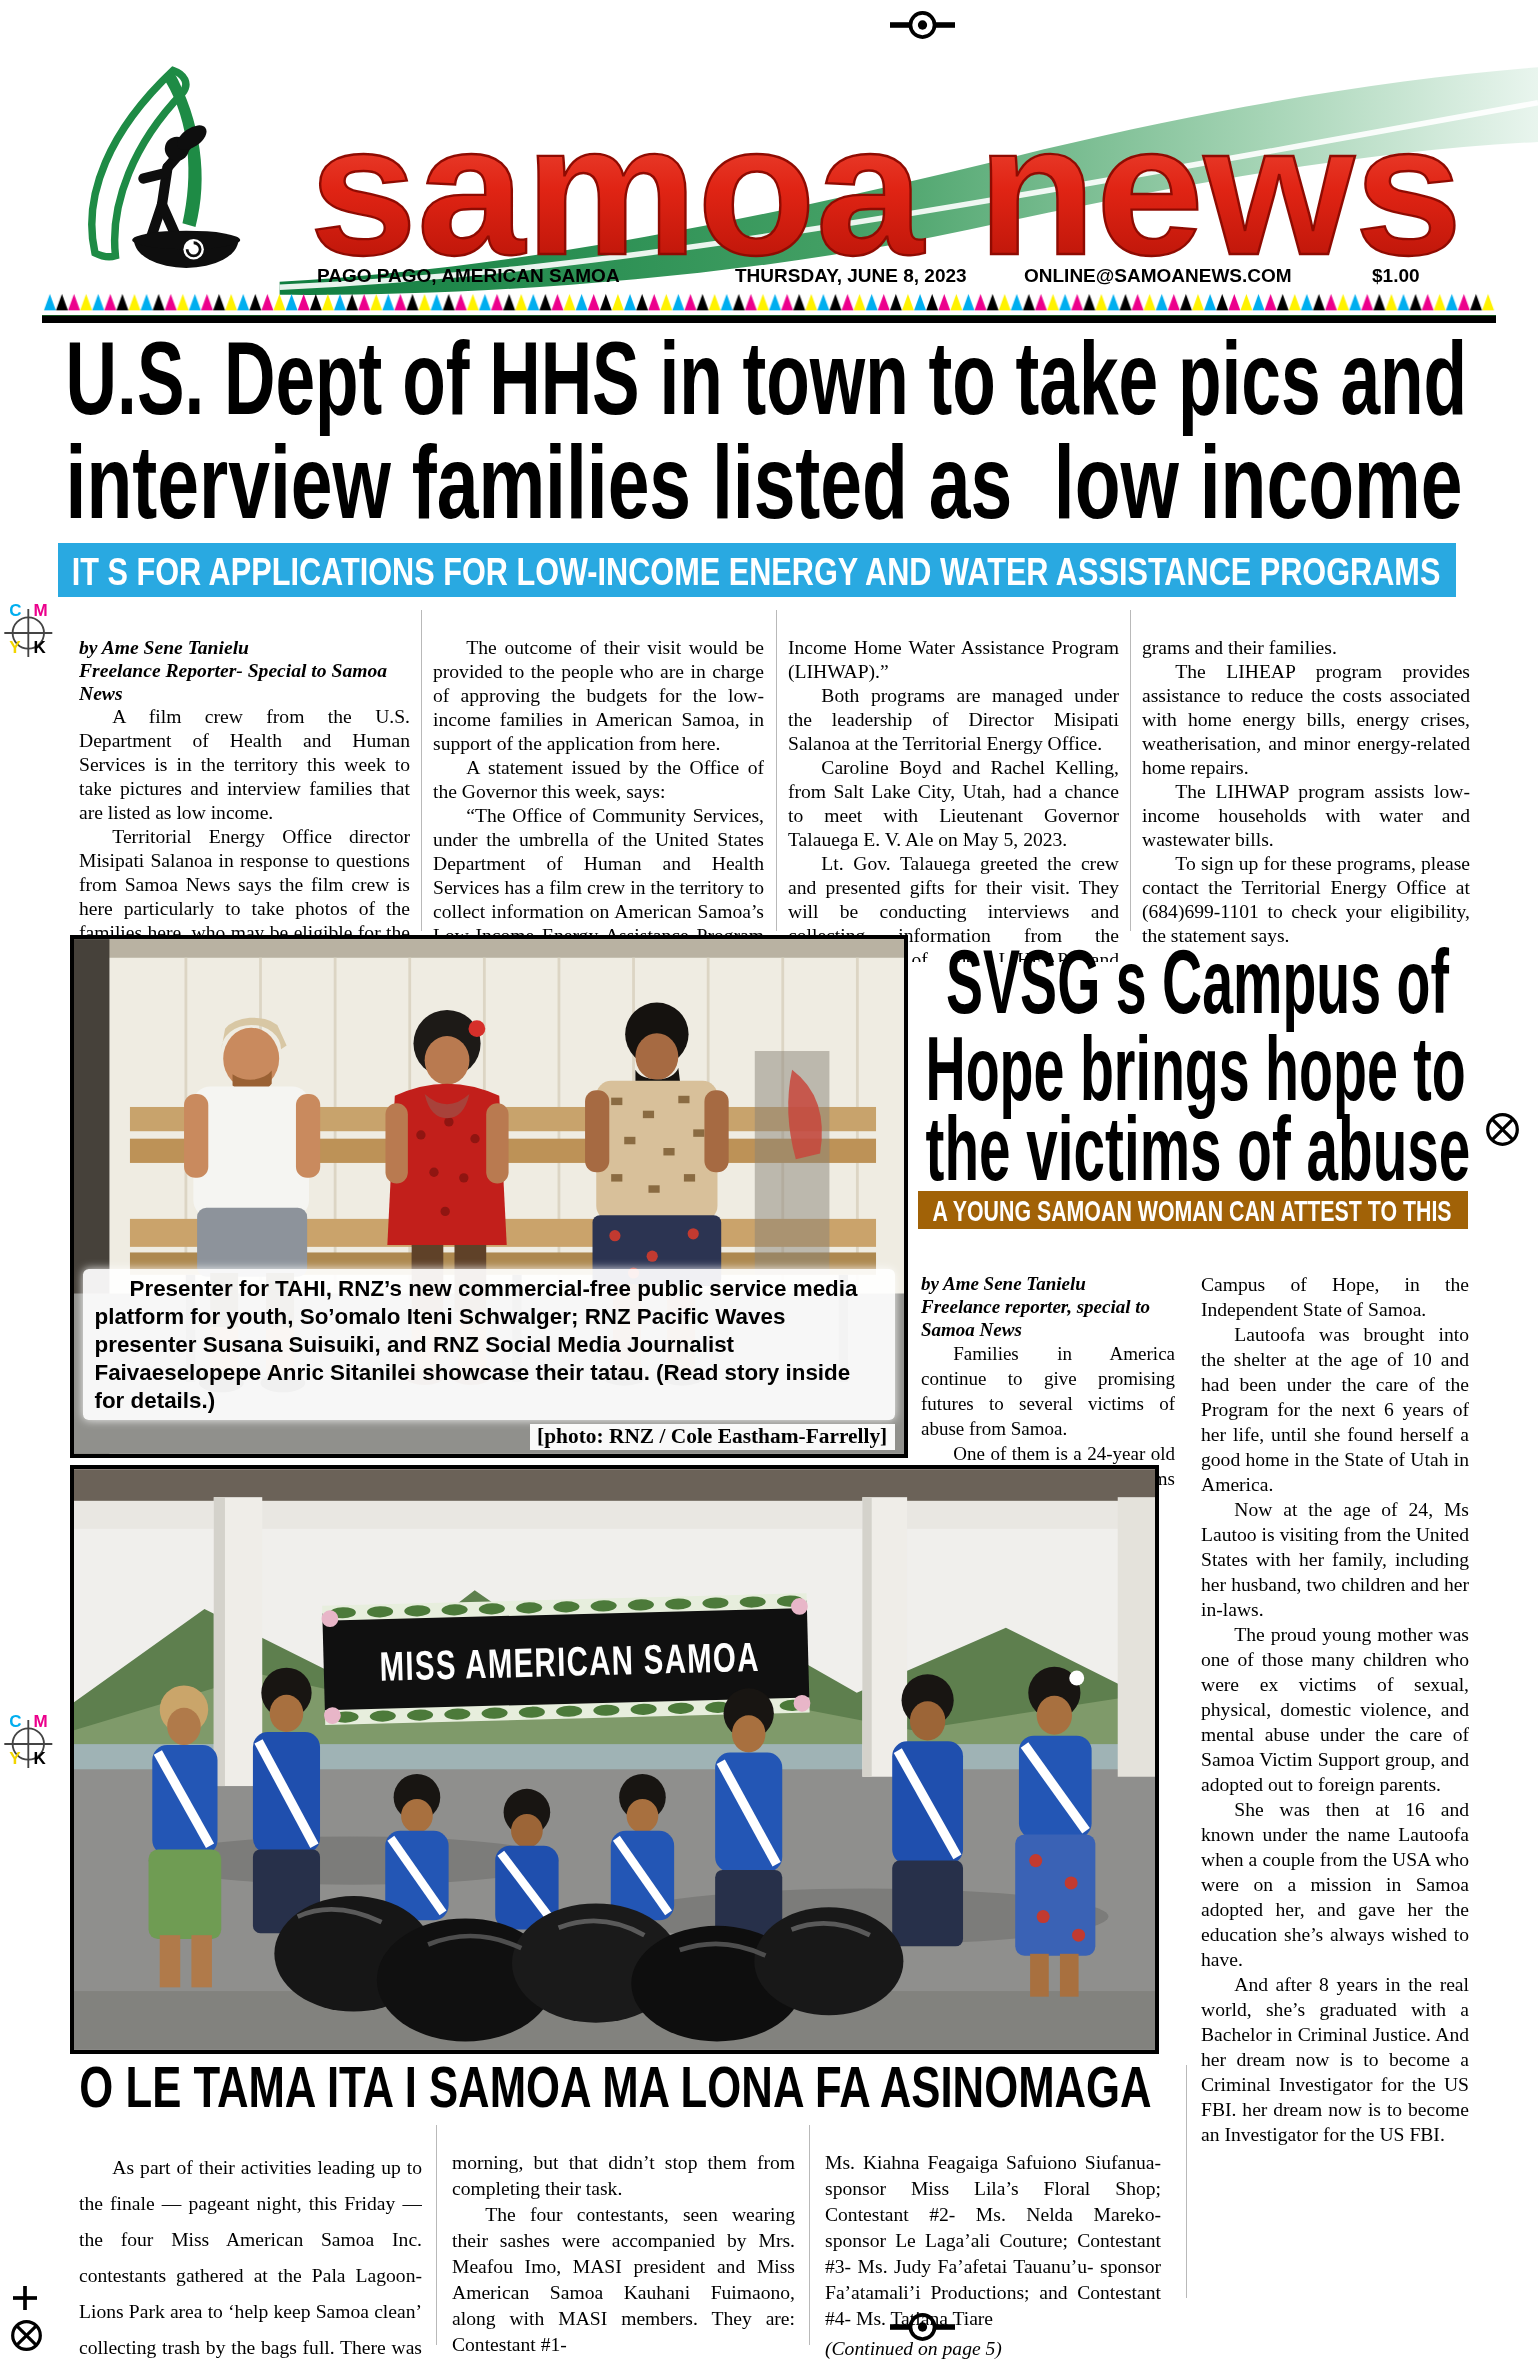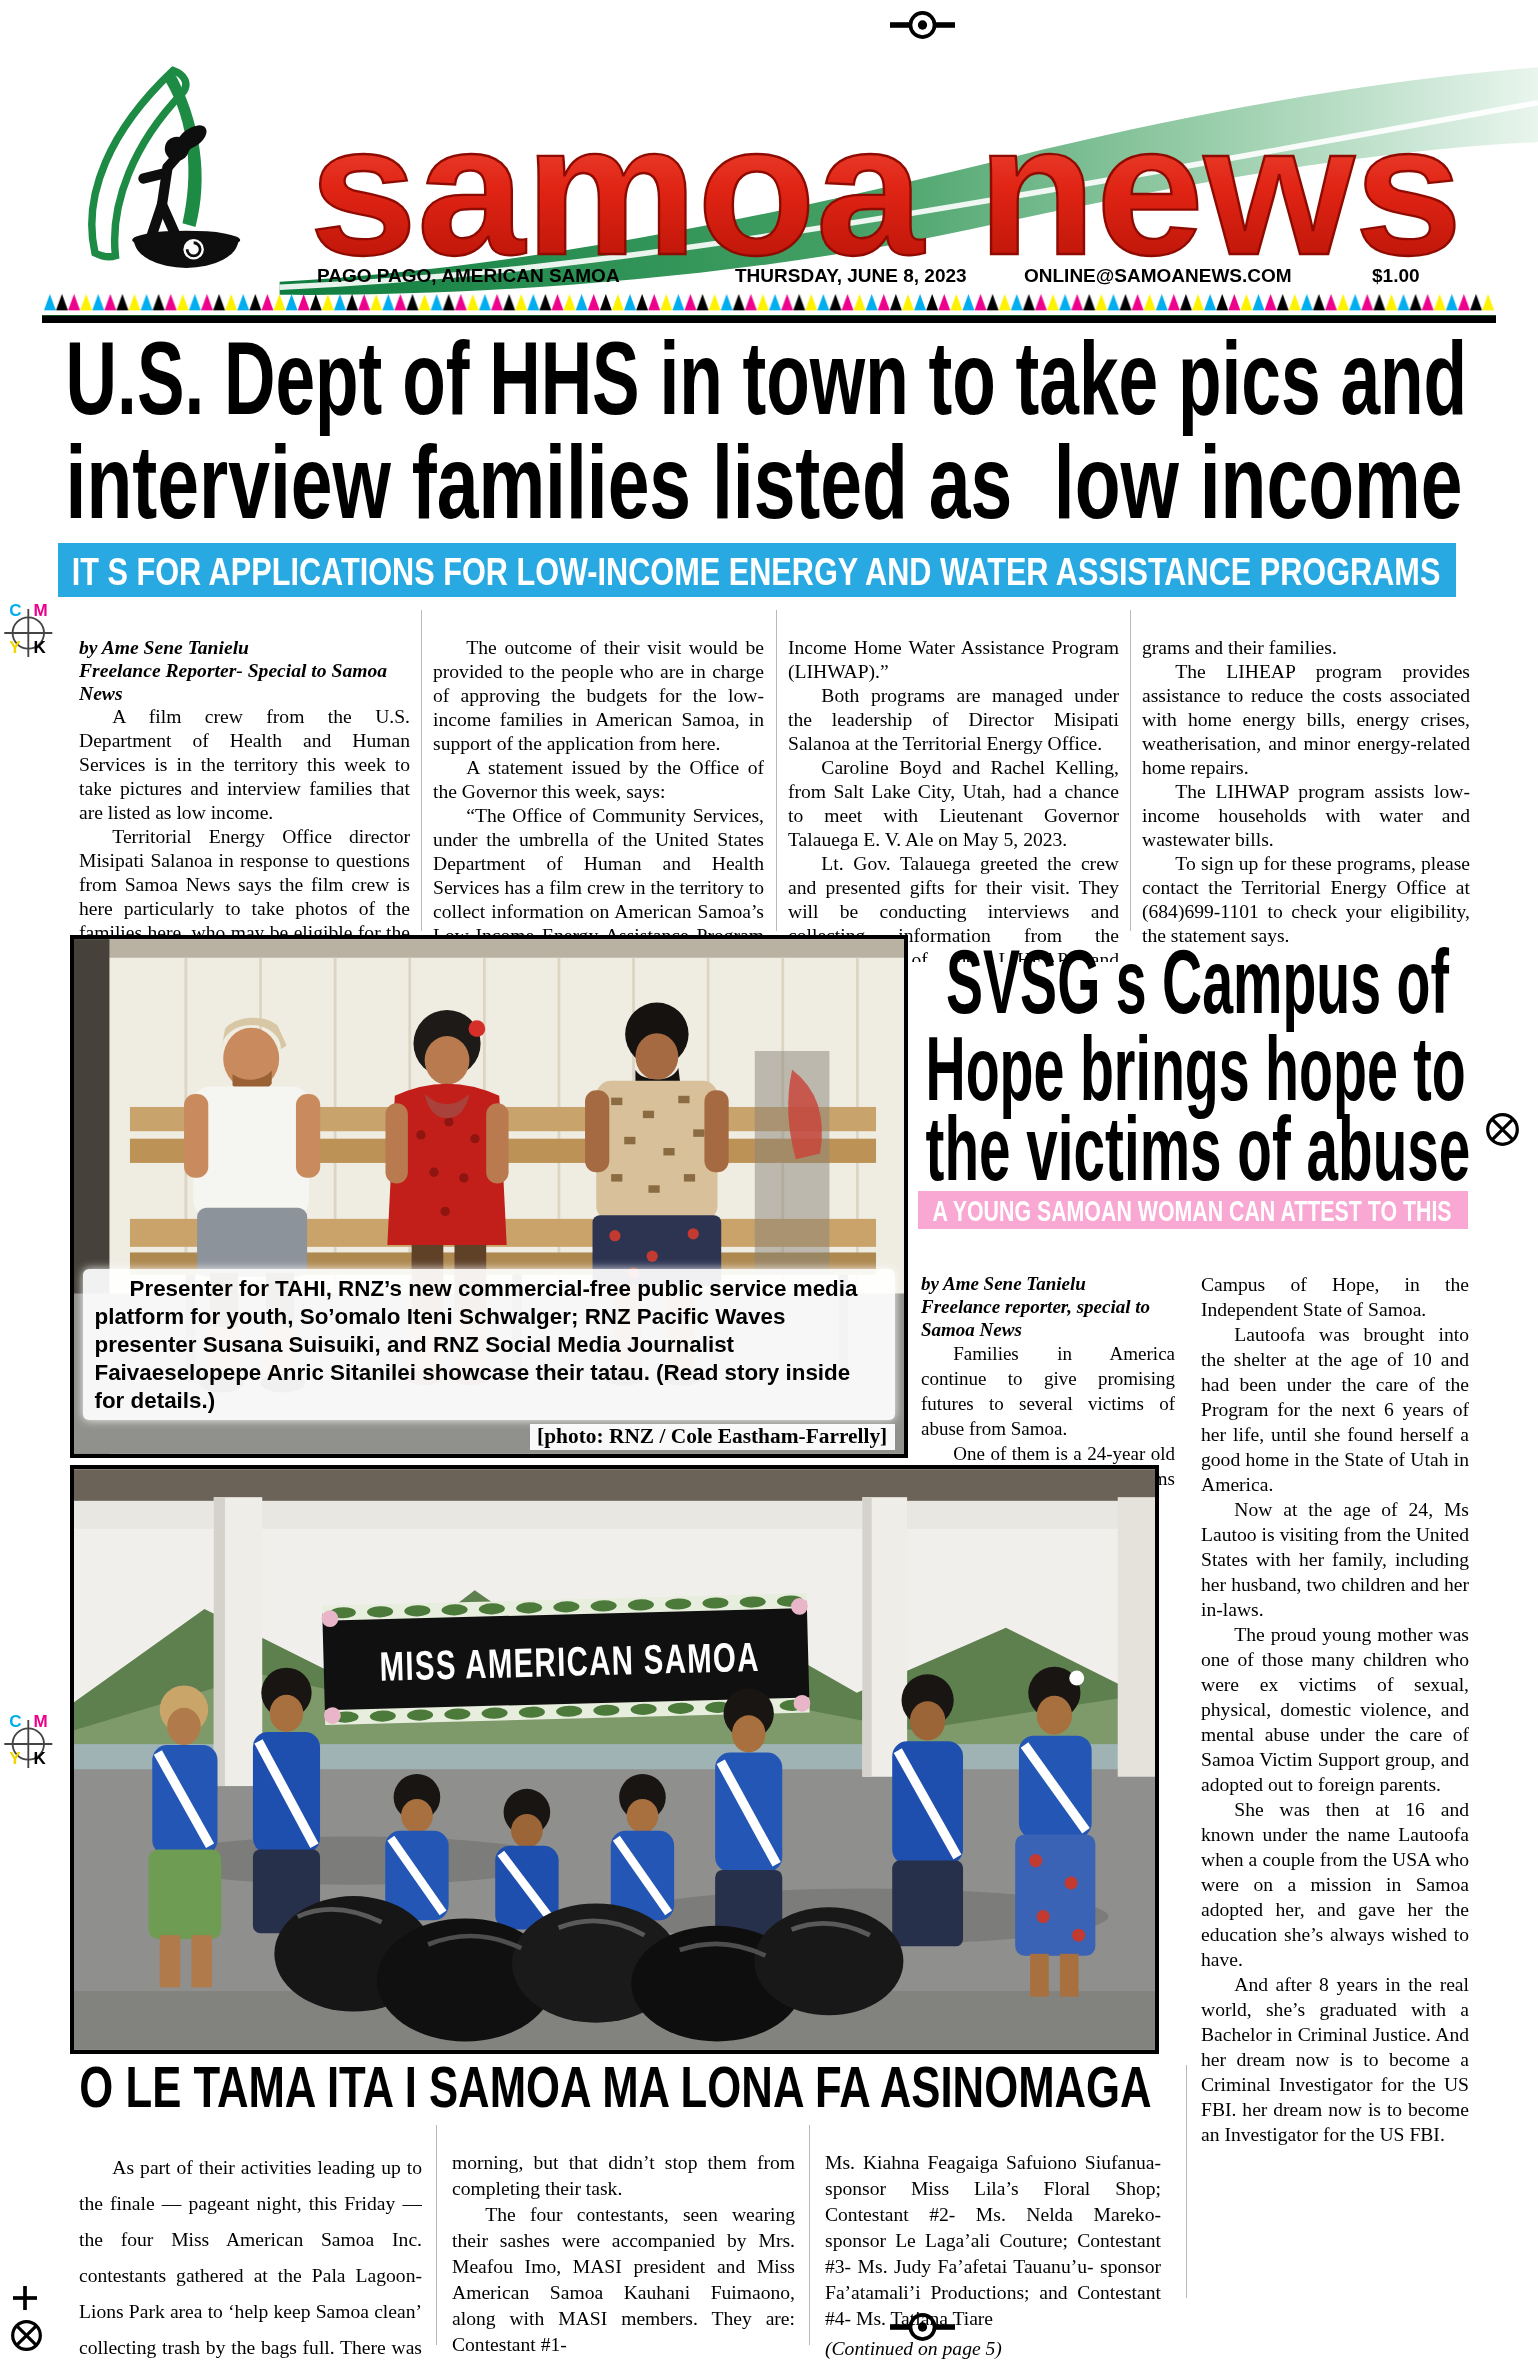--- a/index.html
+++ b/index.html
@@ -9,21 +9,21 @@
 
   
   .dateline{position:absolute;top:265px;left:0;width:1318px;height:24px;
             font-family:"Liberation Sans",sans-serif;font-weight:bold;font-size:19px;}
   .dateline span{position:absolute;white-space:nowrap;}
 
   .blackrule{position:absolute;left:42px;top:315px;width:1454px;height:6.5px;background:#000;border-top:1.9px solid #15531f;}
 
   
   .bluebar{position:absolute;left:58px;top:543px;width:1398px;height:54px;background:#29a9e1;}
-  .redbar{position:absolute;left:918px;top:1191px;width:550px;height:38px;background:#f9a8d4;}
+  .redbar{position:absolute;left:918px;top:1191px;width:550px;height:38px;background:#a16207;}
 
   
   .body-col{position:absolute;font-size:19.6px;line-height:24px;text-align:justify;overflow:hidden;margin-top:28px;}
   .body-col p{margin:0;text-indent:1.7em;}
   .body-col p.cont{text-indent:0;}
   .byline{font-weight:bold;font-style:italic;text-indent:0 !important;text-align:left;line-height:23px;}
   .vrule{position:absolute;width:0.9px;background:#b9b9b9;}
   .continued{font-style:italic;text-align:left;text-indent:0 !important;margin-top:3.7px !important;}
 
   

